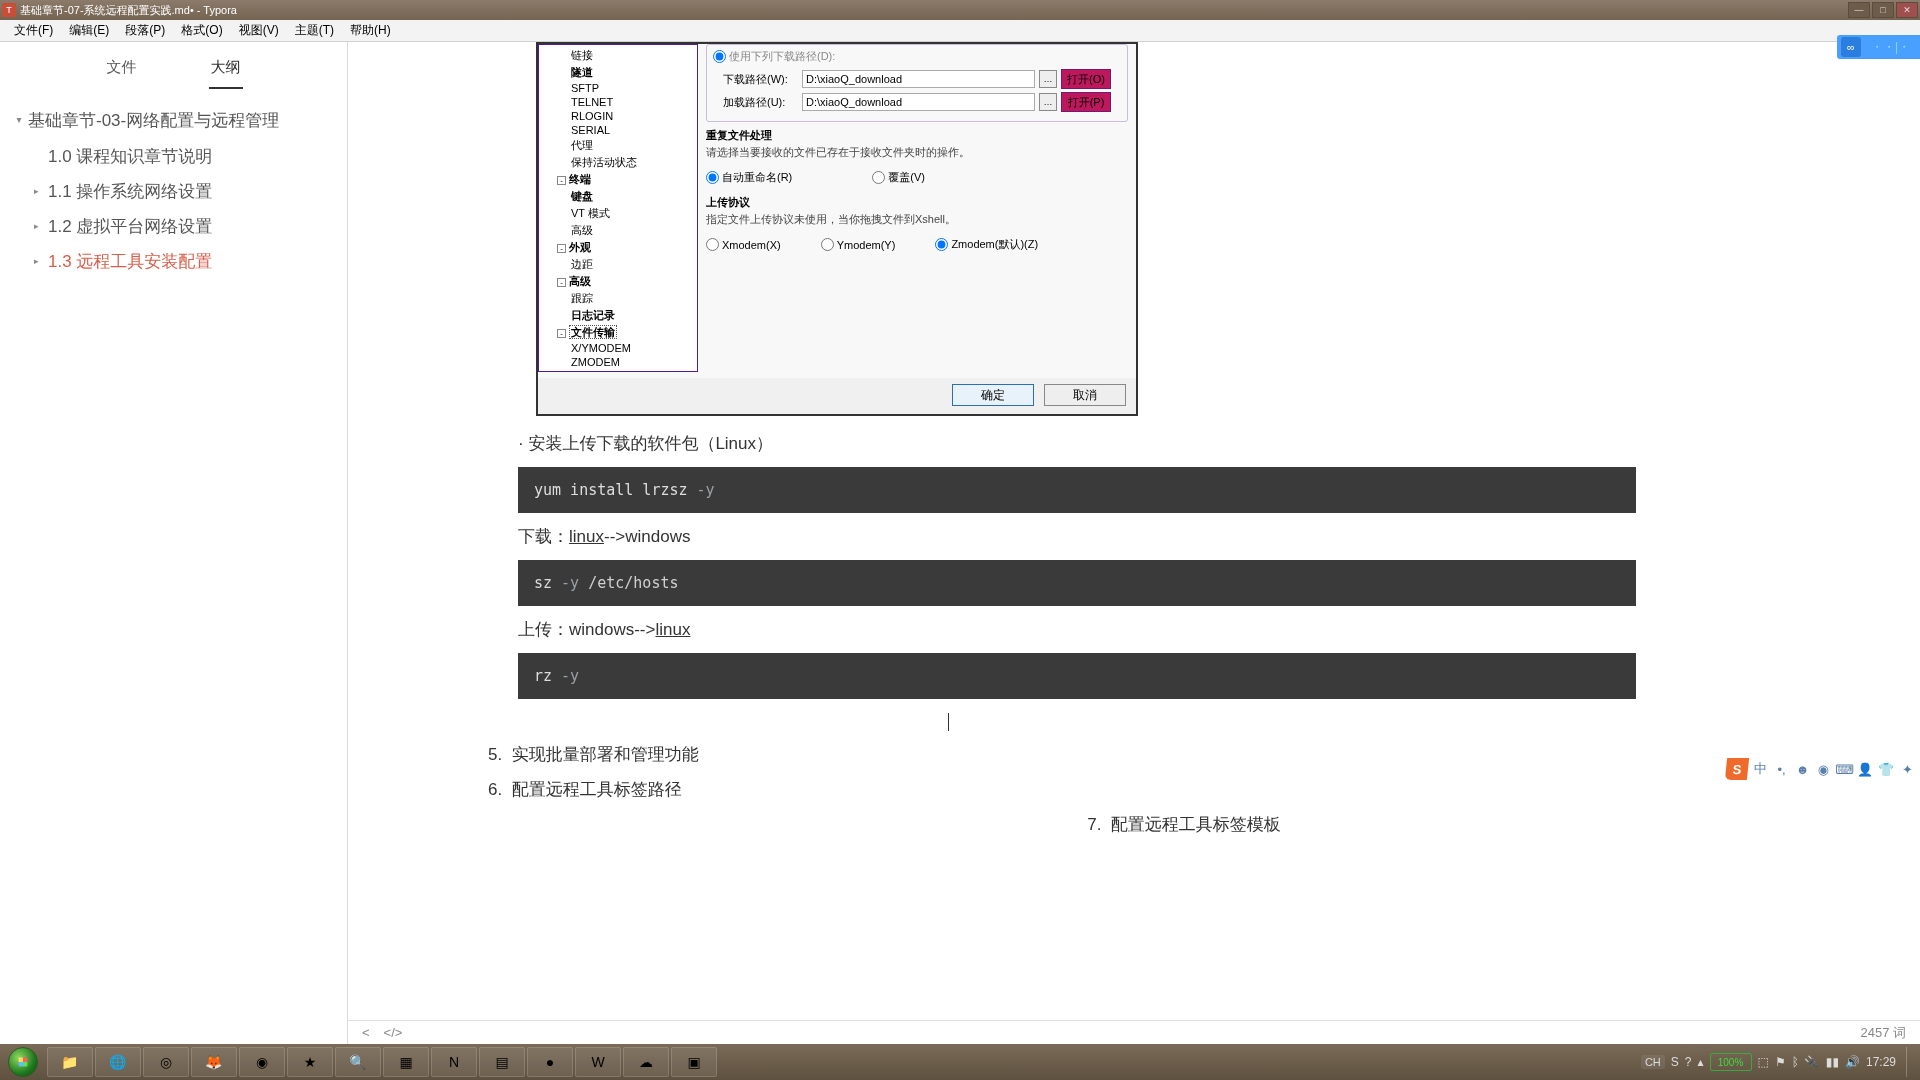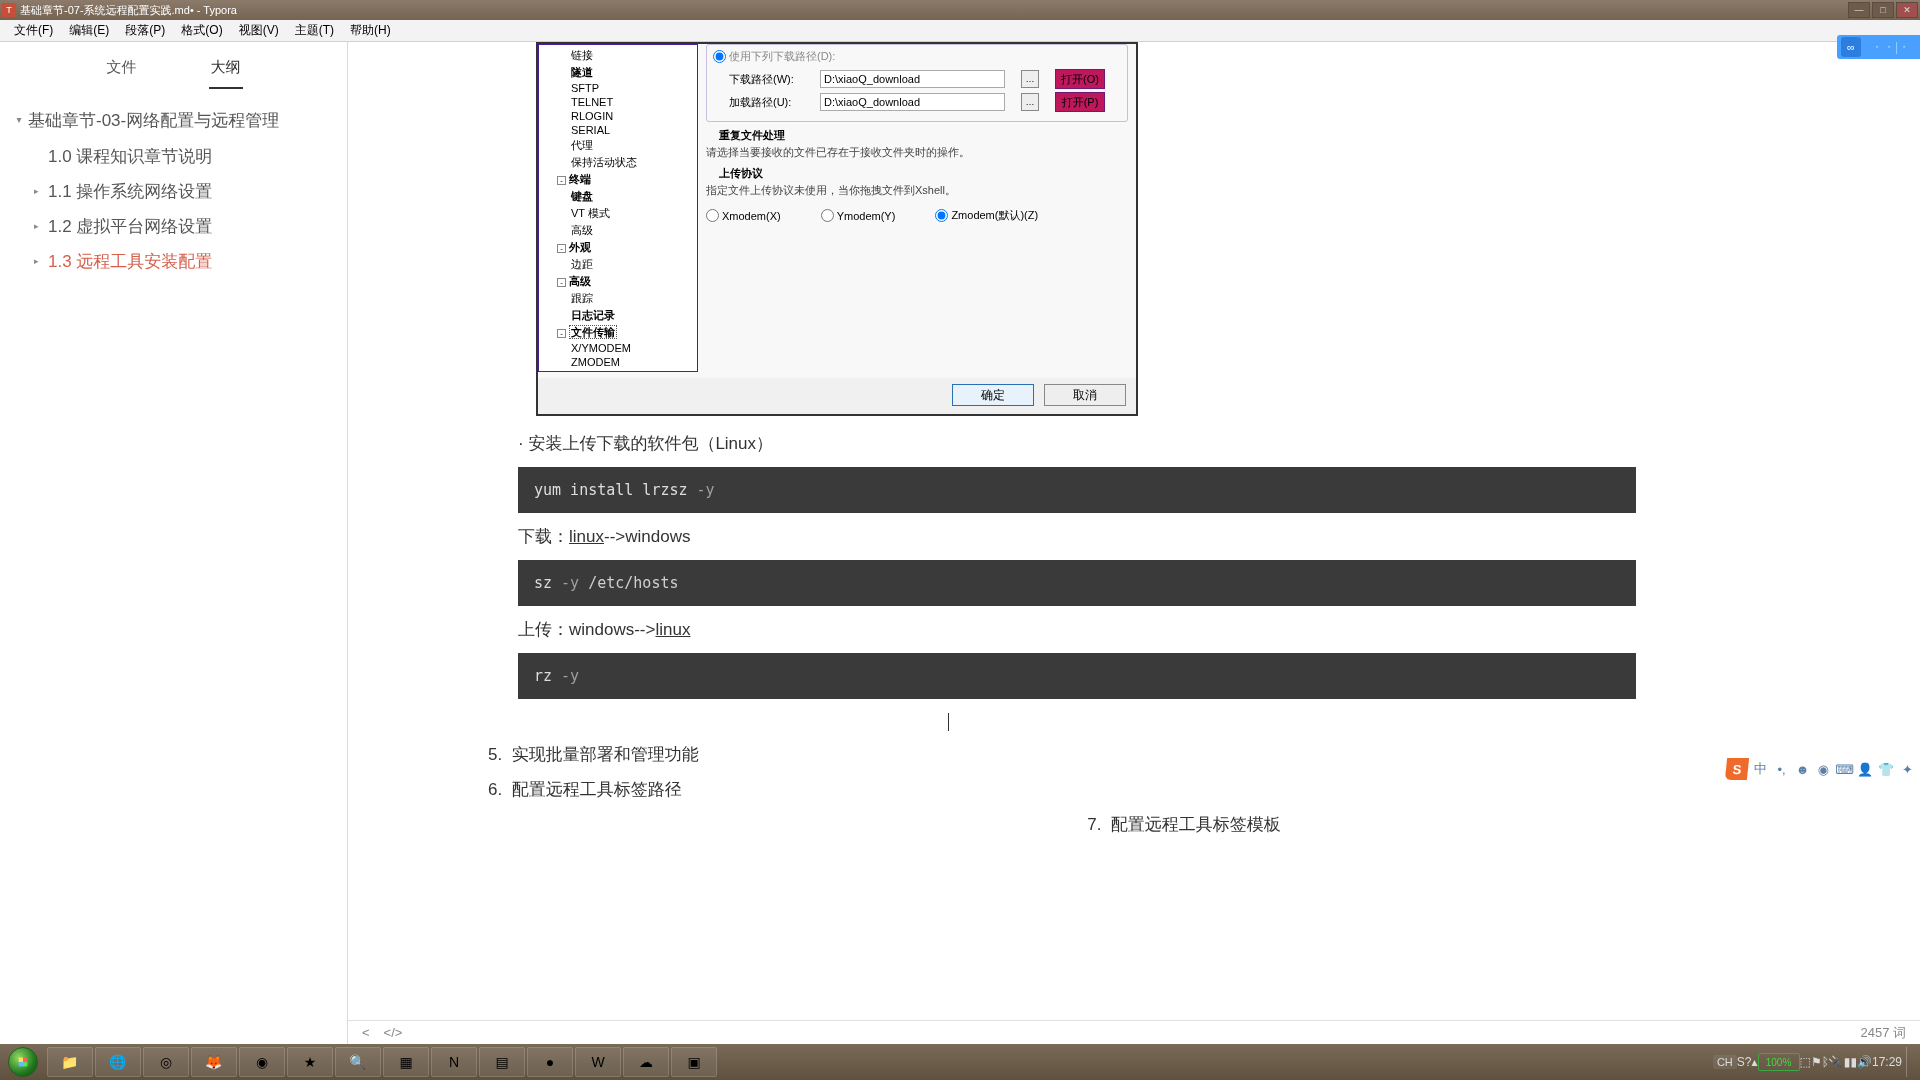--- a/index.html
+++ b/index.html
@@ -40,27 +40,27 @@
 .dialog-body { display:flex; background:#f8f8f8; }
 .tree { width:160px; background:#fff; border:1px solid #4c1d95; margin:0 6px 6px 0; font-size:11px; padding:2px 0; }
 .tree .tn { padding:1px 0 1px 4px; white-space:nowrap; }
 .tree .ind1 { padding-left:32px; }
 .tree .ind0 { padding-left:18px; }
 .tree .exp { display:inline-block; width:9px; height:9px; border:1px solid #888; font-size:8px; line-height:7px; text-align:center; margin-right:3px; background:#fff;}
 .tree .bold { font-weight:bold; }
 .tree .sel { border:1px dotted #555; padding:0 1px; }
 .rpanel { flex:1; font-size:11px; padding:0 8px 4px 2px;}
 .rpanel .cut { color:#888; padding:2px 0;}
-.rpanel .row { display:flex; align-items:center; margin:3px 16px; gap:16px;}
+.rpanel .row { display:flex; align-items:center; margin:3px 10px; gap:4px;}
 .rpanel .row label{ width:75px;}
 .rpanel .row input[type=text]{ flex:1; height:18px; border:1px solid #aaa; padding:0 3px; font-size:11px;}
 .rpanel .row .dots{ width:18px; height:18px; border:1px solid #888; background:#eee; font-size:9px;}
 .rpanel .row .open{ width:50px; height:20px; border:1px solid #701a75; background:#be185d; font-size:11px;}
 .rpanel fieldset { border:1px solid #c8bce0; padding:2px 6px 6px; border-radius:3px;}
-.rpanel .sect { font-weight:bold; margin:6px 13px 2px; }
+.rpanel .sect { font-weight:bold; margin:6px 0 2px; }
 .rpanel .desc { color:#444; margin-bottom:6px;}
 .rpanel .radios { display:flex; gap:80px; padding:4px 0;}
 .rpanel .radios2 { display:flex; gap:40px; padding:4px 0;}
 .rpanel .radio { display:flex; align-items:center; gap:3px;}
 .rpanel .radio input{margin:0;}
 .dialog-btns { display:flex; justify-content:flex-end; gap:10px; padding:6px 10px 2px; }
 .dialog-btns button{ width:82px; height:22px; font-size:12px; border:1px solid #888; background:#eee;}
 .dialog-btns button.primary{ border:1px solid #2a6fb5; background:#e8f2fb;}
 
 .doc p { font-size:17px; color:#333; margin:12px 0; }
@@ -87,21 +87,21 @@
 .ime-float .slogo{ width:22px; height:22px; background:#f06b2b; border-radius:0 0 0 6px; display:flex; align-items:center; justify-content:center; color:#fff; font-weight:bold; font-size:13px; transform:skewX(-6deg);}
 .ime-float .ii{ width:17px; height:17px; color:#5a7fa8; font-size:13px; display:flex; align-items:center; justify-content:center;}
 
 
 .taskbar { position:absolute; bottom:0; left:0; right:0; height:36px; background:linear-gradient(#7a6a58,#5f513f); display:flex; align-items:center; }
 .startbtn { width:46px; height:36px; display:flex; align-items:center; justify-content:center;}
 .startorb { width:30px; height:30px; border-radius:50%; background:radial-gradient(circle at 35% 35%, #8fd960, #1f7a1f 60%, #0a4a0a); border:1px solid #2b5a1f; position:relative;}
 .startorb::after{content:""; position:absolute; inset:6px; background:conic-gradient(#f55 0 25%, #5c5 0 50%, #5af 0 75%, #fc5 0);} 
 .startorb::after{border-radius:2px; transform:scale(.55); filter:brightness(1.1);}
 .tbtn { width:46px; height:30px; margin:0 1px; background:rgba(255,255,255,.08); border:1px solid rgba(255,255,255,.15); border-radius:2px; display:flex; align-items:center; justify-content:center; font-size:14px;}
-.tray { margin-left:auto; display:flex; align-items:center; gap:0; padding:0 4px; color:#dcdcdc; font-size:11px;}
+.tray { margin-left:auto; display:flex; align-items:center; gap:6px; padding:0 4px; color:#dcdcdc; font-size:11px;}
 .tray .lang{ padding:1px 4px; background:rgba(255,255,255,.08); border-radius:2px;}
 .tray .battery{ width:42px; height:18px; border:1px solid #3fa73f; border-radius:2px; display:flex; align-items:center; justify-content:center; color:#3fdc3f; font-size:10px;}
 .tray .ti{ font-size:12px;}
 .tray .showdesk{ width:10px; height:30px; border-left:1px solid rgba(255,255,255,.25); margin-left:4px;}
 
 </style>
 </head>
 <body>
 
 <div class="titlebar">
@@ -198,20 +198,30 @@
             </div>
             <div class="row">
               <label>加载路径(U):</label>
               <input type="text" value="D:\xiaoQ_download" style="">
               <button class="dots">…</button>
               <button class="open">打开(P)</button>
             </div>
             </fieldset>
             <div class="sect">重复文件处理</div>
             <div class="desc">请选择当要接收的文件已存在于接收文件夹时的操作。</div>
+            <div class="radios">
+              <label class="radio">
+                  <input type="radio" checked="" style="">
+                  <span>自动重命名(R)</span>
+                </label>
+              <label class="radio">
+                  <input type="radio" style="">
+                  <span>覆盖(V)</span>
+                </label>
+            </div>
             <div class="sect">上传协议</div>
             <div class="desc">指定文件上传协议未使用，当你拖拽文件到Xshell。</div>
             <div class="radios2">
               <label class="radio">
                   <input type="radio" style="">
                   <span>Xmodem(X)</span>
                 </label>
               <label class="radio">
                   <input type="radio" style="">
                   <span>Ymodem(Y)</span>

